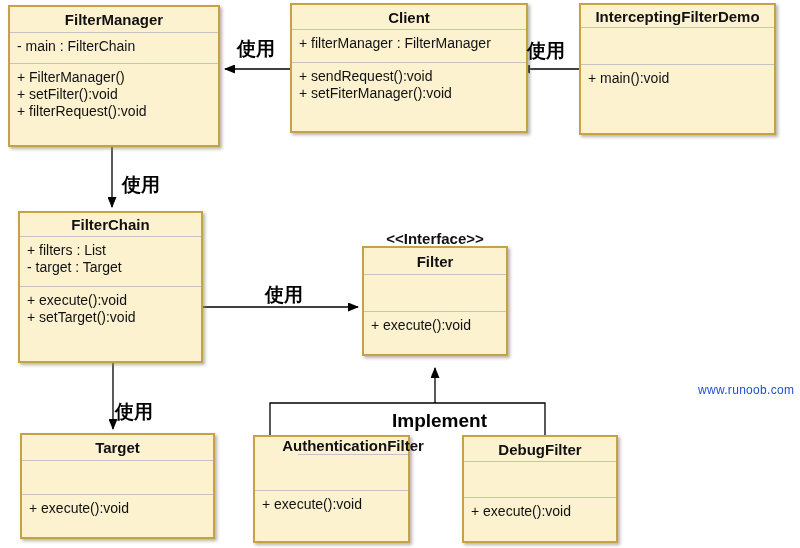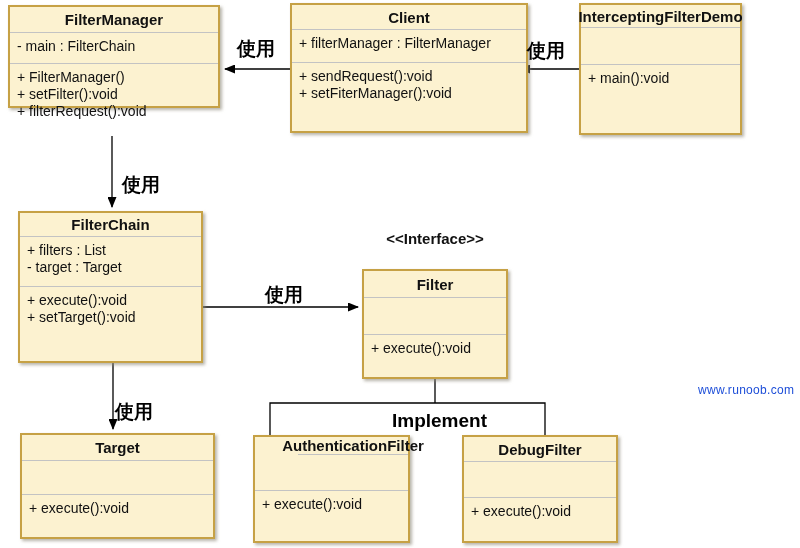--- a/index.html
+++ b/index.html
@@ -47,21 +47,21 @@
     </defs>
     <line x1="290" y1="69" x2="225" y2="69" stroke="#000" stroke-width="1.3" marker-end="url(#arr)"></line>
     <line x1="579" y1="69" x2="520" y2="69" stroke="#000" stroke-width="1.3" marker-end="url(#arr)"></line>
     <line x1="112" y1="136" x2="112" y2="207" stroke="#000" stroke-width="1.3" marker-end="url(#arr)"></line>
     <line x1="203" y1="307" x2="358" y2="307" stroke="#000" stroke-width="1.3" marker-end="url(#arr)"></line>
     <line x1="113" y1="363" x2="113" y2="429" stroke="#000" stroke-width="1.3" marker-end="url(#arr)"></line>
     <path d="M270,435 L270,403 L545,403 L545,435" fill="none" stroke="#000" stroke-width="1.3"></path>
     <line x1="435" y1="403" x2="435" y2="368" stroke="#000" stroke-width="1.3" marker-end="url(#arr)"></line>
   </svg>
 
-  <div class="uml-box" style="left:8px;top:5px;width:212px;height:103px;">
+  <div class="uml-box" style="left:8px;top:5px;width:212px;height:142px;">
     <div class="uml-title" style="height:26px;">FilterManager</div>
     <div class="uml-attrs" style="height:31px;">
       <div class="uml-line">- main : FilterChain</div>
     </div>
     <div class="uml-methods">
       <div class="uml-line">+ FilterManager()</div>
       <div class="uml-line">+ setFilter():void</div>
       <div class="uml-line">+ filterRequest():void</div>
     </div>
   </div>
@@ -70,42 +70,42 @@
     <div class="uml-title" style="height:25px;">Client</div>
     <div class="uml-attrs" style="height:33px;">
       <div class="uml-line">+ filterManager : FilterManager</div>
     </div>
     <div class="uml-methods">
       <div class="uml-line">+ sendRequest():void</div>
       <div class="uml-line">+ setFiterManager():void</div>
     </div>
   </div>
 
-  <div class="uml-box" style="left:579px;top:3px;width:163px;height:132px;">
+  <div class="uml-box" style="left:579px;top:3px;width:197px;height:132px;">
     <div class="uml-title" style="height:23px;">InterceptingFilterDemo</div>
     <div class="uml-attrs" style="height:37px;"></div>
     <div class="uml-methods">
       <div class="uml-line">+ main():void</div>
     </div>
   </div>
 
   <div class="uml-box" style="left:18px;top:211px;width:185px;height:152px;">
     <div class="uml-title" style="height:24px;">FilterChain</div>
     <div class="uml-attrs" style="height:50px;">
       <div class="uml-line">+ filters : List</div>
       <div class="uml-line">- target : Target</div>
     </div>
     <div class="uml-methods">
       <div class="uml-line">+ execute():void</div>
       <div class="uml-line">+ setTarget():void</div>
     </div>
   </div>
 
   <div class="stereotype" style="left:362px;top:230px;width:146px;">&lt;&lt;Interface&gt;&gt;</div>
-  <div class="uml-box" style="left:362px;top:269px;width:146px;height:110px;">
+  <div class="uml-box" style="left:362px;top:246px;width:146px;height:110px;">
     <div class="uml-title" style="height:27px;">Filter</div>
     <div class="uml-attrs" style="height:37px;"></div>
     <div class="uml-methods">
       <div class="uml-line">+ execute():void</div>
     </div>
   </div>
 
   <div class="uml-box" style="left:20px;top:433px;width:195px;height:106px;">
     <div class="uml-title" style="height:26px;">Target</div>
     <div class="uml-attrs" style="height:34px;"></div>

